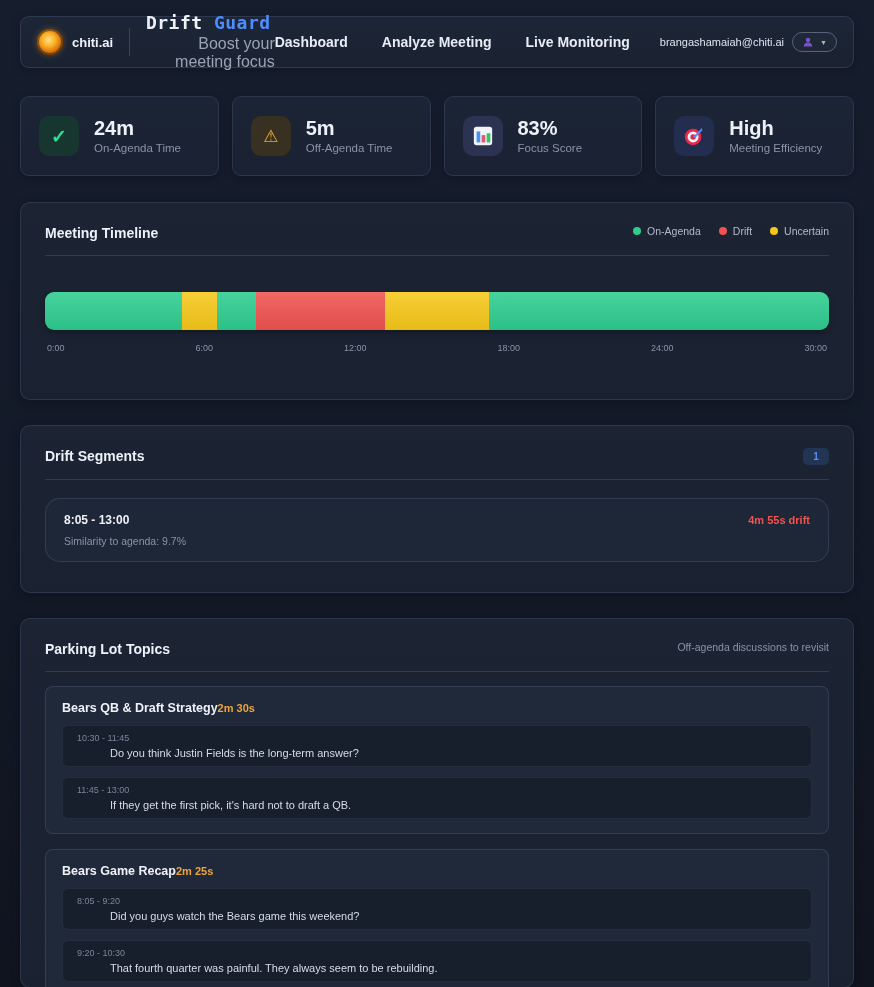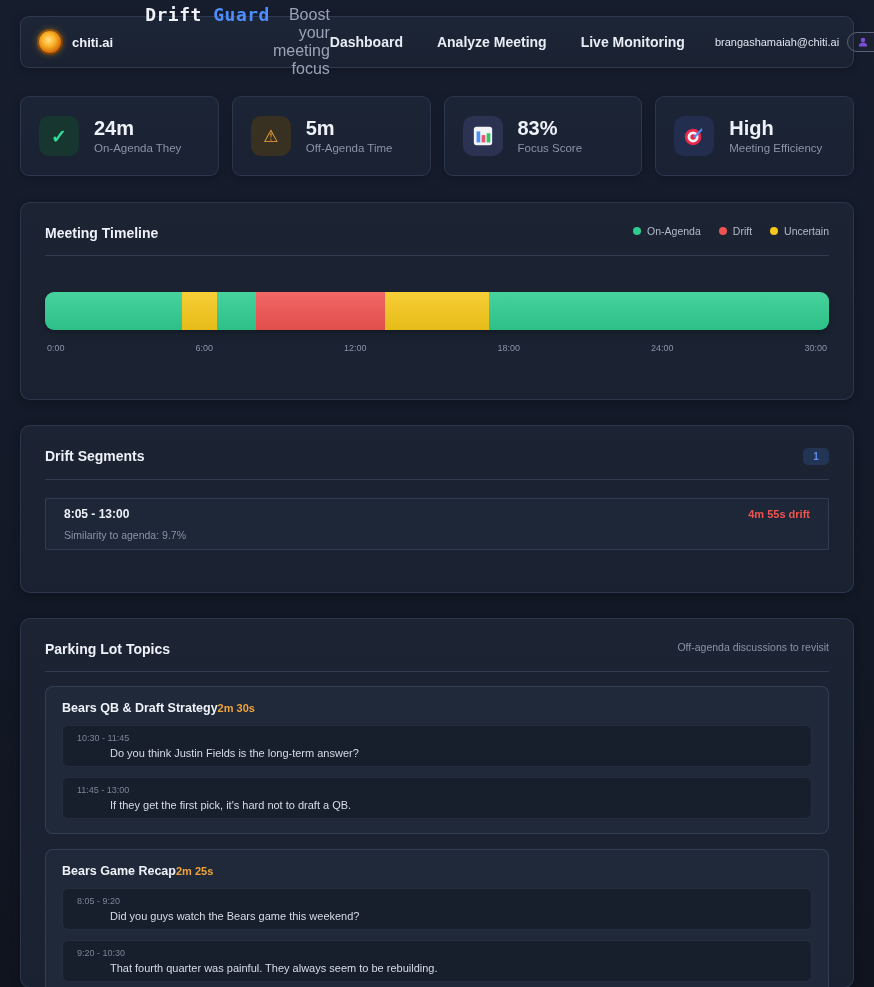--- a/index.html
+++ b/index.html
@@ -19,21 +19,21 @@
     box-shadow:0 2px 8px rgba(0,0,0,.25);
   }
   .logo {
     width:26px; height:26px; border-radius:50%;
     background:radial-gradient(circle at 45% 42%, #ffe08a 0%, #fbb024 32%, #d06a0d 62%, #7b4310 88%, #5a3410 100%);
     box-shadow:inset 0 0 0 2px rgba(60,35,8,.55), 0 0 6px rgba(250,160,30,.35);
     flex:0 0 auto;
   }
   .brand { font-size:13px; font-weight:bold; margin-left:9px; }
   .vdiv { width:1px; height:28px; background:#39445c; margin:0 16px; }
-  .title-block { display:flex; gap:3px; }
+  .title-block { display:flex; flex-direction:column; gap:3px; }
   .app-title { font-family:"DejaVu Sans Mono", monospace; font-size:18px; font-weight:bold; letter-spacing:.5px; line-height:1; }
   .app-title .accent { color:#4d8dff; }
   .app-sub { font-size:16px; color:#9aa3b5;text-align:right; }
   .nav { margin-left:auto; display:flex; align-items:center; gap:34px; }
   .nav-item { font-size:14px; font-weight:bold; color:#e8ecf4; cursor:pointer; white-space:nowrap; }
   .account { display:flex; align-items:center; gap:8px; margin-left:30px; }
   .account-email { font-size:11px; color:#dfe4ee; white-space:nowrap; }
   .account-pill {
     display:flex; align-items:center; gap:6px; border:1px solid #58627a;
     border-radius:12px; padding:3px 9px; cursor:pointer; background:rgba(255,255,255,.02);
@@ -90,22 +90,22 @@
   .timeline-card { height:198px; }
 
   
   .drift-card { height:168px; }
   .count-badge {
     min-width:26px; height:17px; border-radius:5px; background:rgba(77,141,255,.16);
     color:#5b8dee; font-size:10px; font-weight:bold;
     display:flex; align-items:center; justify-content:center; padding:0 6px;
   }
   .drift-item {
-    margin-top:18px; border:1px solid rgba(80,95,125,.40); border-radius:2px;
-    background:#1d2737; padding:8px 18px;
+    margin-top:18px; border:1px solid rgba(80,95,125,.40); border-radius:15px;
+    background:#1d2737; padding:14px 18px;
   }
   .drift-row { display:flex; justify-content:space-between; align-items:center; }
   .drift-time { font-size:12px; font-weight:bold; }
   .drift-dur { font-size:11px; color:#f0544f; font-weight:bold; }
   .drift-sim { margin-top:8px; font-size:10.5px; color:#8a93a6; }
 
   
   .parking-card { height:370px; margin-bottom:0; }
   .card-sub { font-size:10.5px; color:#8a93a6; }
   .topic {
@@ -155,21 +155,21 @@
     </div>
   </div>
 
   <div class="stats">
     <div class="stat-card">
       <div class="stat-tile tile-check">
           <span class="glyph-check">✓</span>
         </div>
       <div class="stat-text">
         <div class="stat-value">24m</div>
-        <div class="stat-label">On-Agenda They</div>
+        <div class="stat-label">On-Agenda Time</div>
       </div>
     </div>
     <div class="stat-card">
       <div class="stat-tile tile-warn">
           <span class="glyph-warn">⚠</span>
         </div>
       <div class="stat-text">
         <div class="stat-value">5m</div>
         <div class="stat-label">Off-Agenda Time</div>
       </div>

